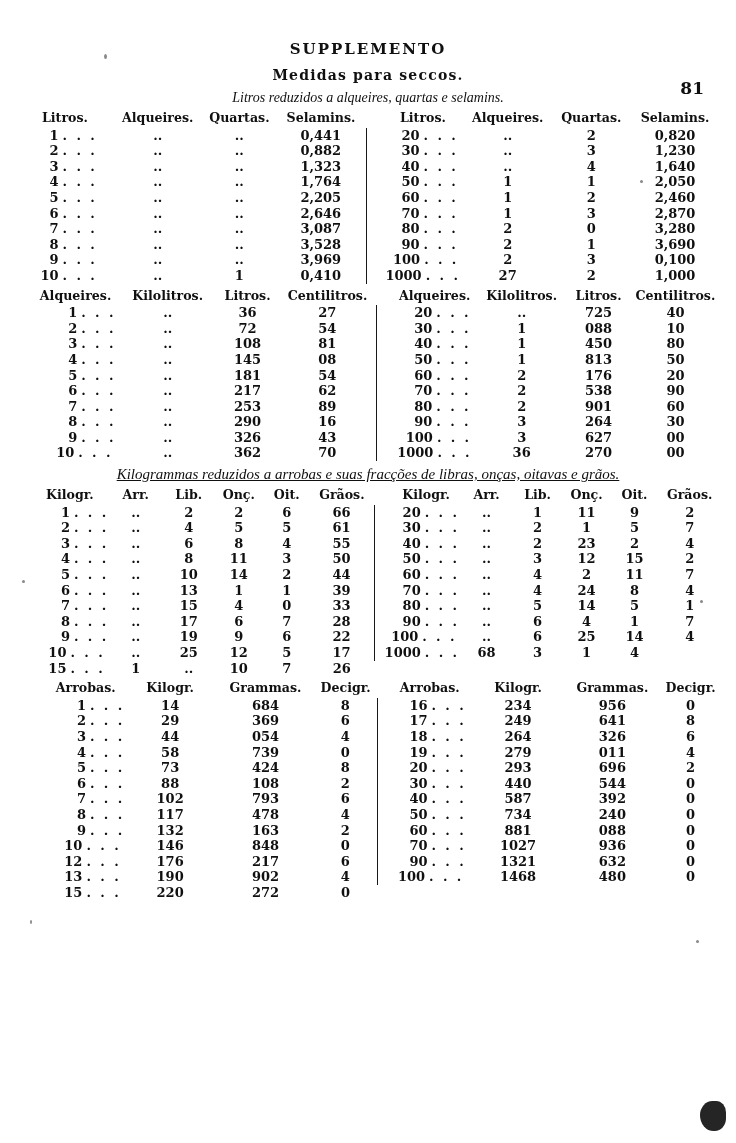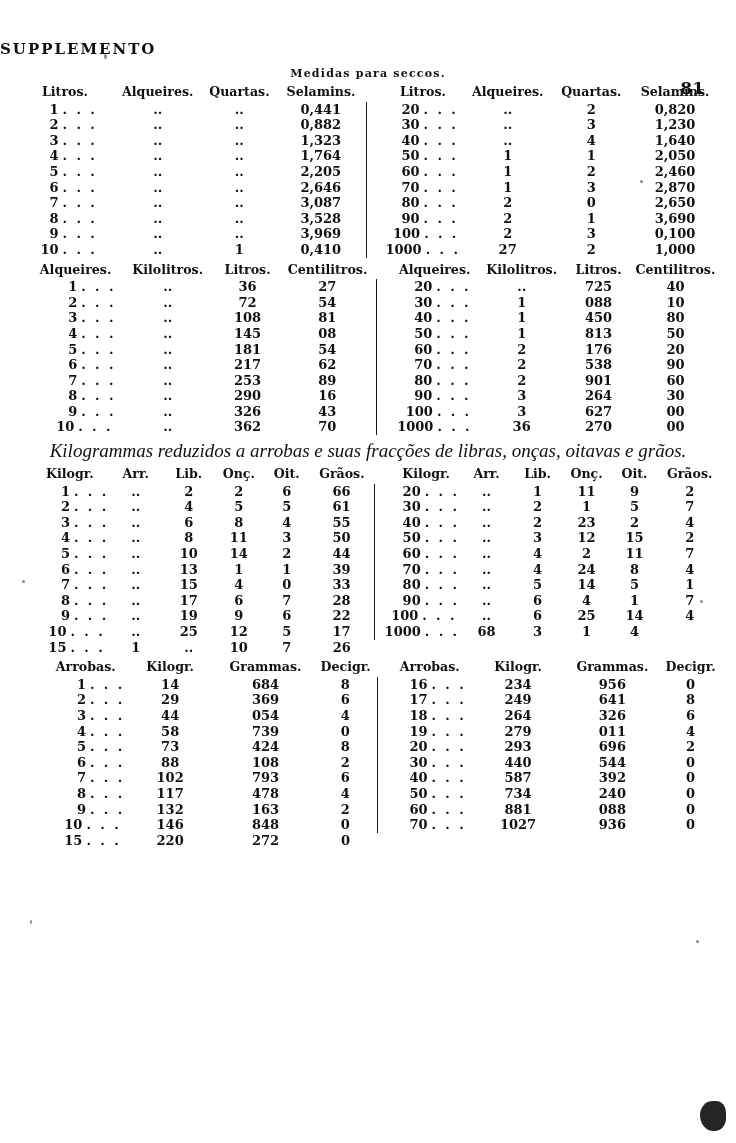--- a/index.html
+++ b/index.html
@@ -20,52 +20,53 @@
     width: 736px;
     height: 1143px;
     padding: 0;
     box-sizing: border-box;
     filter: contrast(1.02);
   }
   
   .hdr {
     position: relative;
     margin-top: 40px;
+    text-align: center;
   }
   .hdr-title {
     font-family: "DejaVu Serif", serif;
     font-weight: bold;
     font-size: 15px;
     letter-spacing: 2px;
   }
   .page-num {
     position: absolute;
     right: 32px;
     top: 38px;
     font-family: "DejaVu Serif", serif;
     font-weight: bold;
     font-size: 17px;
   }
   .sect-title {
     text-align: center;
     font-family: "DejaVu Serif", serif;
     font-weight: bold;
-    font-size: 11px;
+    font-size: 14px;
     letter-spacing: 1.2px;
     margin-top: 9px;
   }
   .sect-sub {
     text-align: center;
     font-style: italic;
     font-size: 14px;
     margin-top: 7px;
     font-family: "Liberation Serif", serif;
   }
   .sect-sub.tight { margin-top: 6px; }
-  .sect-sub.wide { font-size: 19px; }
+  .sect-sub.wide { font-size: 15px; text-decoration: underline; }
 
   
   .block {
     margin-top: 4px;
     padding: 0 14px 0 18px;
   }
   table.tbl {
     border-collapse: collapse;
     width: 100%;
     table-layout: fixed;
@@ -130,20 +131,21 @@
   <div class="speck" style="left:696px;top:900px;width:3px;height:3px;"></div>
   <div class="speck" style="left:30px;top:880px;width:2px;height:4px;"></div>
 
   <div class="page-num">81</div>
 
   <div class="hdr">
     <div class="hdr-title">SUPPLEMENTO</div>
   </div>
 
   <div class="sect-title">Medidas para seccos.</div>
+  <div class="sect-sub">Litros reduzidos a alqueires, quartas e selamins.</div>
 
   <div class="block">
     <table class="tbl">
       <colgroup>
         <col style="width:92px">
           <col style="width:90px">
           <col style="width:70px">
           <col style="width:90px">
         <col style="width:10px">
         <col style="width:82px">
@@ -233,21 +235,21 @@
         </tr>
         <tr>
           <td class="lblcell"><span class="num">7</span><span class="dd">. . .</span></td>
           <td>..</td>
           <td>..</td>
           <td>3,087</td>
           <td class="divcol"></td>
           <td class="lblcell" style="padding-left:14px"><span class="num">80</span><span class="dd">. . .</span></td>
           <td>2</td>
           <td>0</td>
-          <td>2,650</td>
+          <td>3,280</td>
         </tr>
         <tr>
           <td class="lblcell"><span class="num">8</span><span class="dd">. . .</span></td>
           <td>..</td>
           <td>..</td>
           <td>3,528</td>
           <td class="divcol"></td>
           <td class="lblcell" style="padding-left:14px"><span class="num">90</span><span class="dd">. . .</span></td>
           <td>2</td>
           <td>1</td>
@@ -759,20 +761,42 @@
           <td>146</td>
           <td>848</td>
           <td>0</td>
           <td class="divcol"></td>
           <td class="lblcell" style="padding-left:10px"><span class="num">70</span><span class="dd">. . .</span></td>
           <td>1027</td>
           <td>936</td>
           <td>0</td>
         </tr>
         <tr>
+          <td class="lblcell" style="padding-left:36px"><span class="num">12</span><span class="dd">. . .</span></td>
+          <td>176</td>
+          <td>217</td>
+          <td>6</td>
+          <td class="divcol"></td>
+          <td class="lblcell" style="padding-left:10px"><span class="num">90</span><span class="dd">. . .</span></td>
+          <td>1321</td>
+          <td>632</td>
+          <td>0</td>
+        </tr>
+        <tr>
+          <td class="lblcell" style="padding-left:36px"><span class="num">13</span><span class="dd">. . .</span></td>
+          <td>190</td>
+          <td>902</td>
+          <td>4</td>
+          <td class="divcol"></td>
+          <td class="lblcell" style="padding-left:4px"><span class="num">100</span><span class="dd">. . .</span></td>
+          <td>1468</td>
+          <td>480</td>
+          <td>0</td>
+        </tr>
+        <tr>
           <td class="lblcell" style="padding-left:36px"><span class="num">15</span><span class="dd">. . .</span></td>
           <td>220</td>
           <td>272</td>
           <td>0</td>
           <td class="divcol nodiv"></td>
           <td></td>
           <td></td>
           <td></td>
           <td></td>
         </tr>

